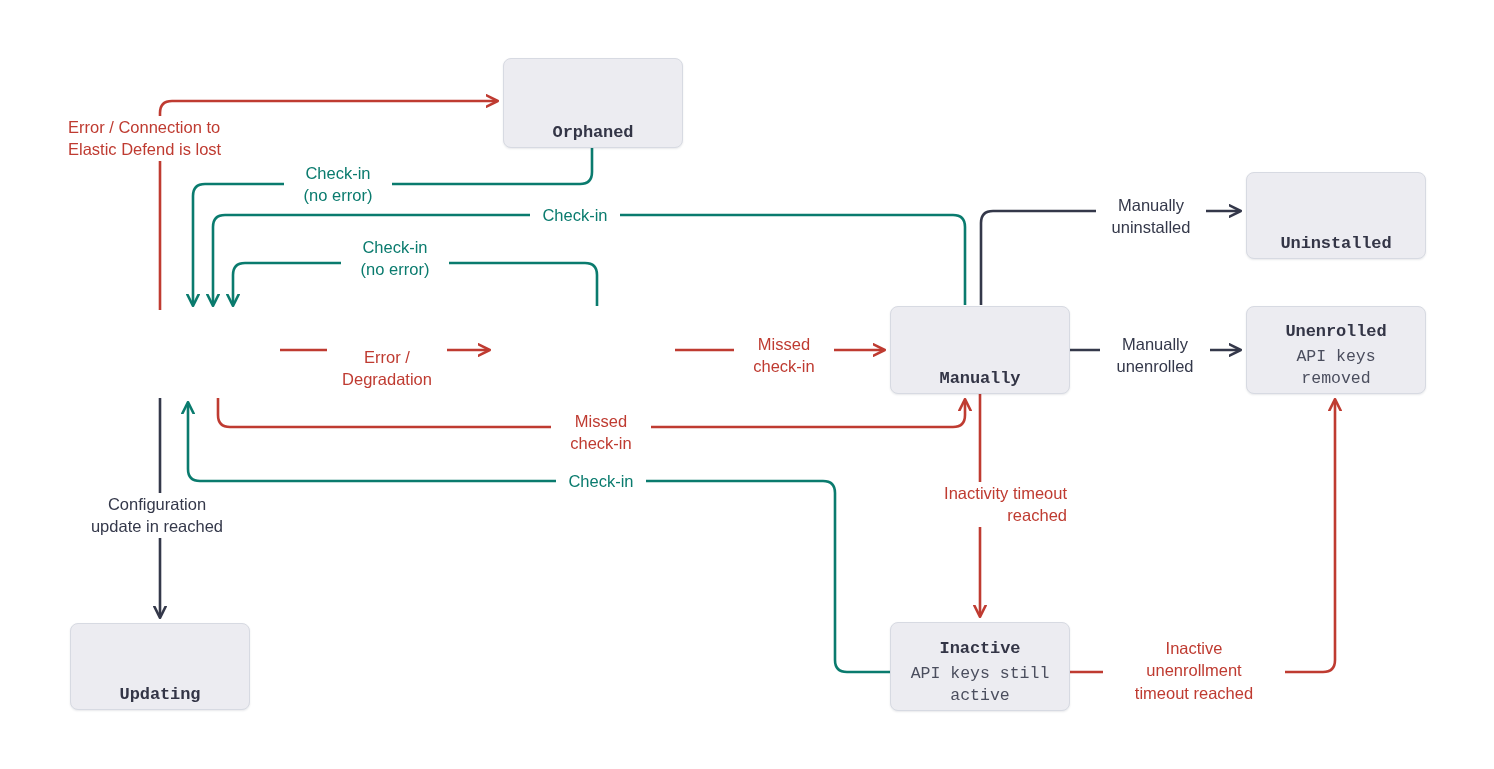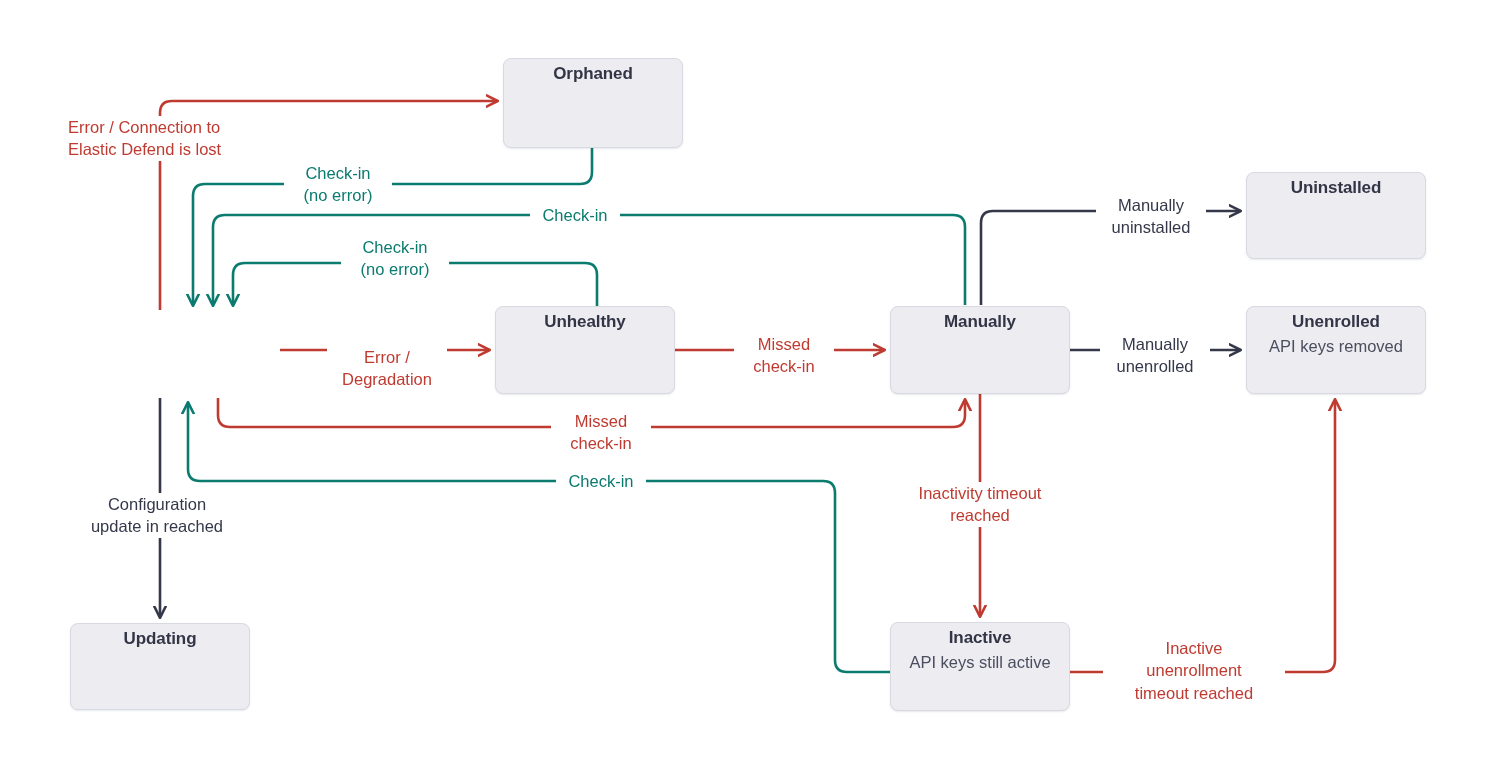--- a/index.html
+++ b/index.html
@@ -23,23 +23,24 @@
   }
   .node {
     position: absolute;
     background: #ececf1;
     border: 1px solid #d7dae2;
     border-radius: 8px;
     box-shadow: 0 1px 2px rgba(30,40,60,0.10);
     display: flex;
     flex-direction: column;
     align-items: center;
-    justify-content: flex-start;
+    justify-content: flex-end;
     text-align: center;
     padding: 4px 12px;
+    font-family: Liberation Mono, monospace;
   }
   .node-title {
     font-size: 17px;
     font-weight: bold;
     color: #333546;
     line-height: 1.25;
     letter-spacing: -0.1px;
   }
   .node-sub {
     font-size: 16.5px;
@@ -109,23 +110,20 @@
       <path stroke="#34384a" marker-end="url(#ar-black)" d="M 160 398 L 160 617"></path>
 
     </g>
   </svg>
 
   <div class="node" style="left:503px; top:58px; width:180px; height:90px;">
     <div class="node-title">Orphaned</div>
   </div>
 
 
-  <div class="node" style="left:495px; top:306px; width:180px; height:88px;">
-    <div class="node-title">Unhealthy</div>
-  </div>
 
   <div class="node" style="left:890px; top:306px; width:180px; height:88px;">
     <div class="node-title">Manually</div>
   </div>
 
   <div class="node" style="left:1246px; top:172px; width:180px; height:87px;">
     <div class="node-title">Uninstalled</div>
   </div>
 
   <div class="node" style="left:1246px; top:306px; width:180px; height:88px;">
@@ -163,21 +161,21 @@
 check-in</div>
 
   <div class="edge-label lbl-green" style="left:556px; top:470px; width:90px;">Check-in</div>
 
   <div class="edge-label lbl-black" style="left:1096px; top:194px; width:110px;">Manually
 uninstalled</div>
 
   <div class="edge-label lbl-black" style="left:1100px; top:333px; width:110px;">Manually
 unenrolled</div>
 
-  <div class="edge-label lbl-red" style="left:888px; top:482px; width:184px;">Inactivity timeout
+  <div class="edge-label lbl-red" style="left:888px; top:482px; width:184px;text-align:right;">Inactivity timeout
 reached</div>
 
   <div class="edge-label lbl-red" style="left:1103px; top:637px; width:182px;">Inactive
 unenrollment
 timeout reached</div>
 
   <div class="edge-label lbl-black" style="left:62px; top:493px; width:190px;">Configuration
 update in reached</div>
 
 </div>

